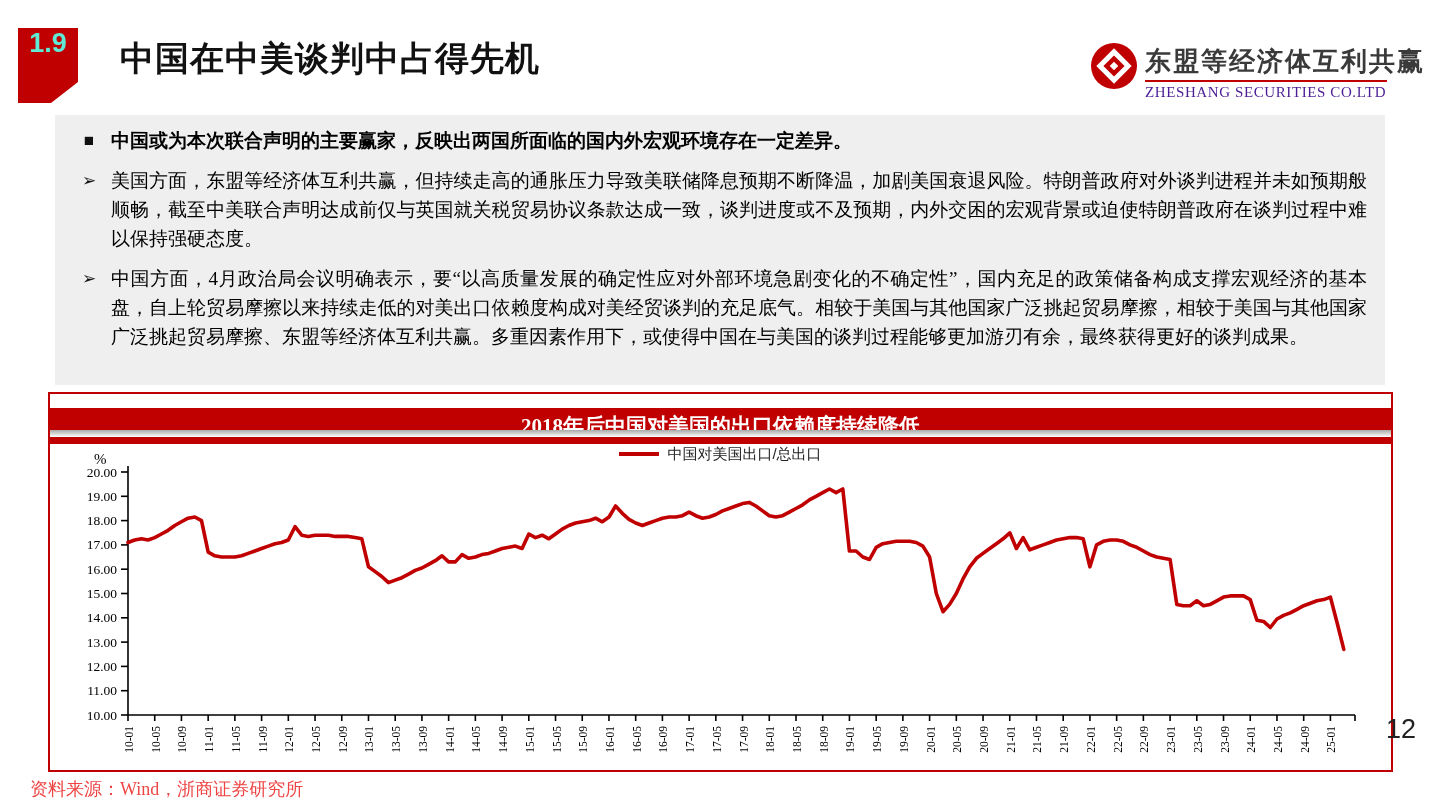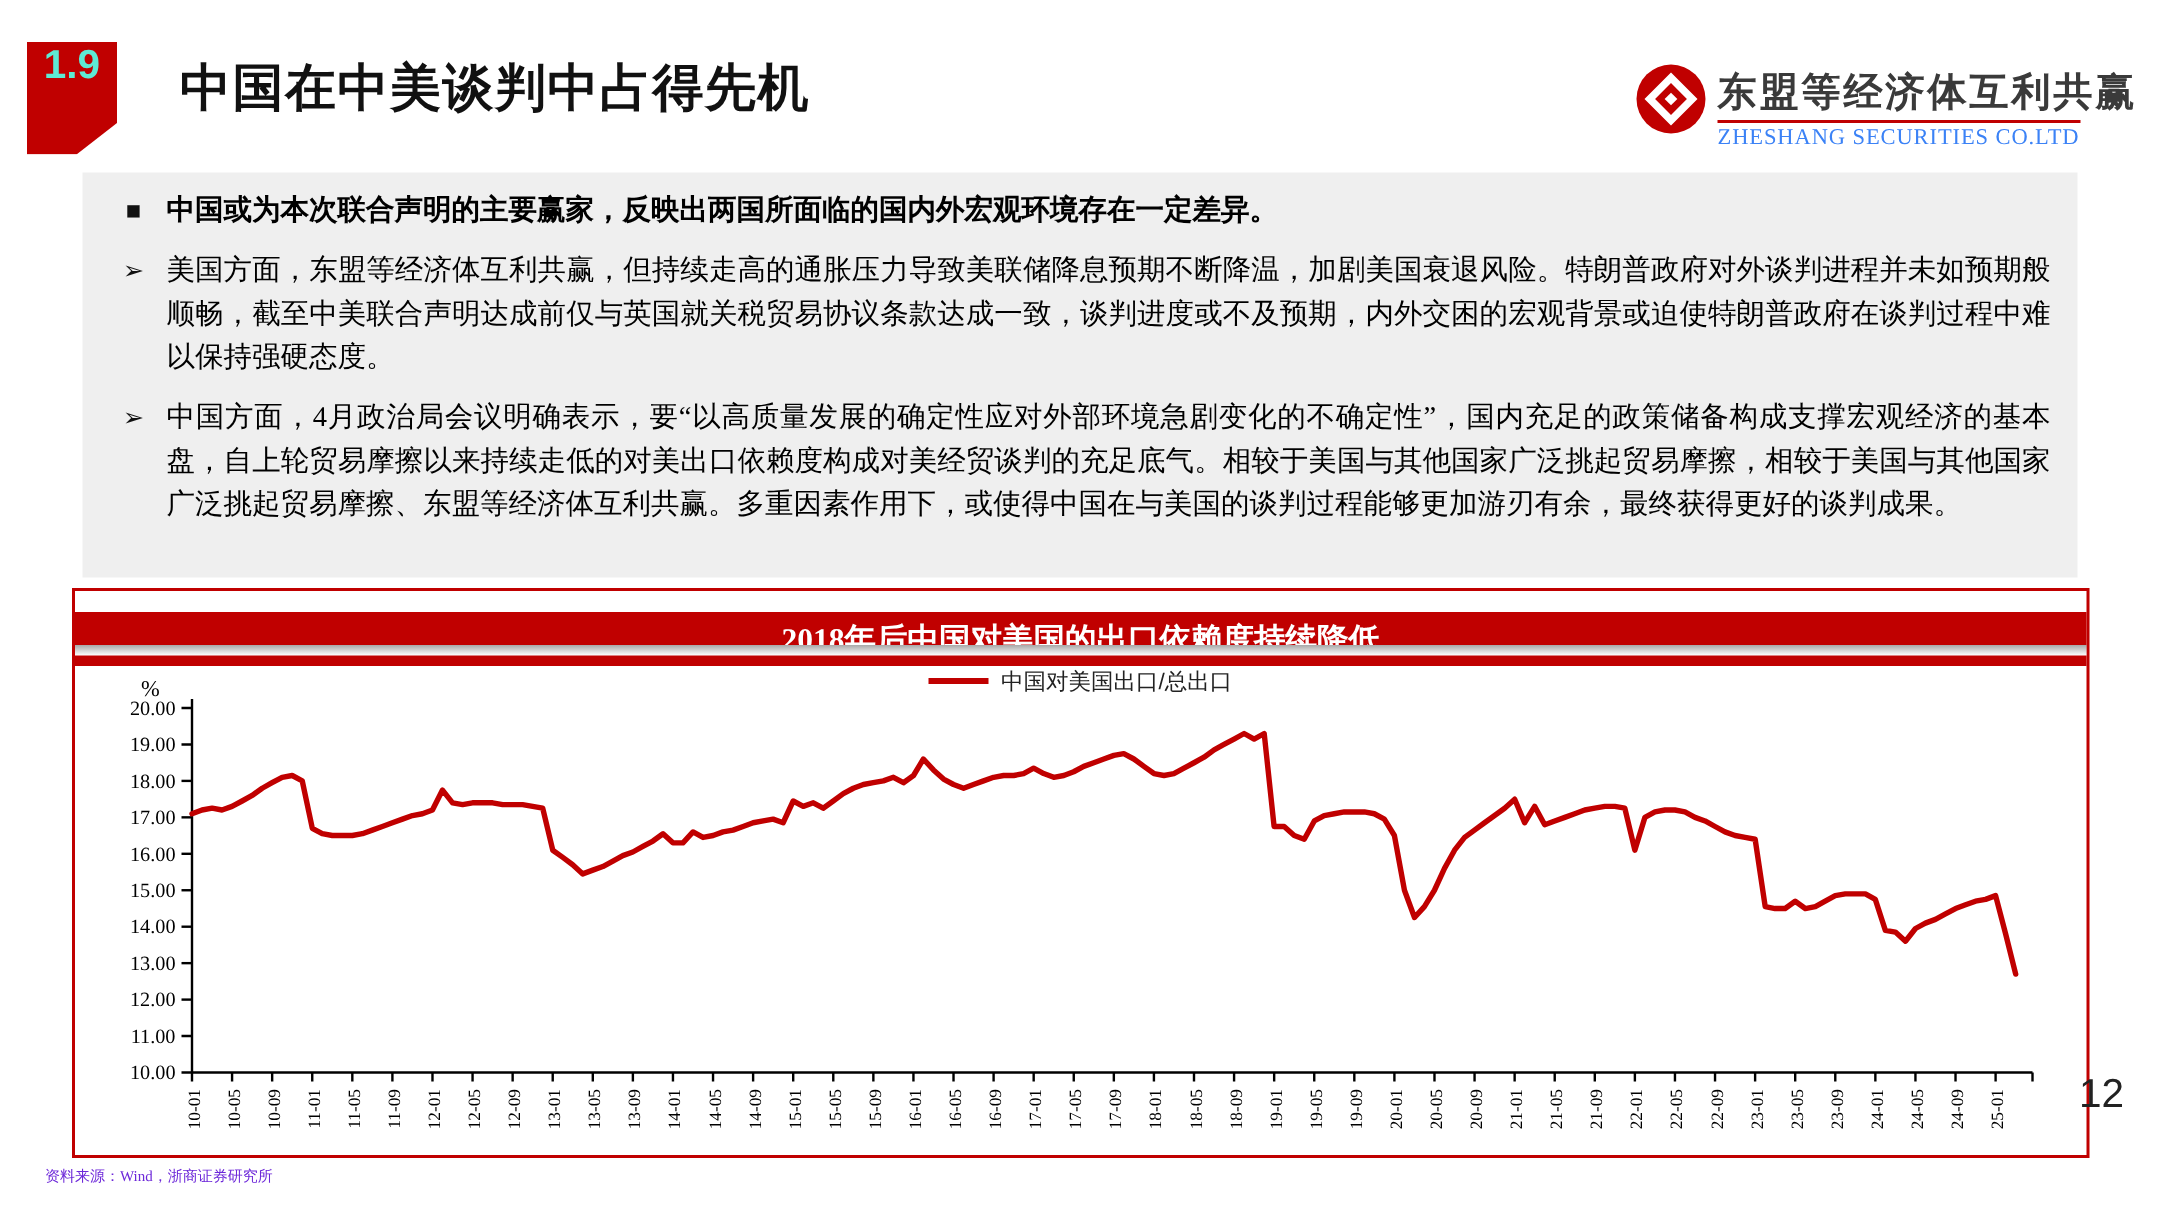--- a/index.html
+++ b/index.html
@@ -12,21 +12,21 @@
     clip-path:polygon(0 0,100% 0,100% 72%,55% 100%,0 100%);
     color:#5eead4; font-weight:bold; font-size:27px; text-align:center; }
   #page-title { left:120px; top:36px; font-size:34px; font-weight:bold; color:#111;
     letter-spacing:1px; font-family:"Liberation Sans", sans-serif; }
 
   #logo { left:1090px; top:40px; width:300px; height:64px; }
   #logo-mark { position:absolute; left:0; top:2px; }
   #logo-cn { position:absolute; left:55px; top:4px; font-size:26px; font-weight:600;
     color:#3a3a3a; font-family:"Liberation Serif", serif; letter-spacing:2px; white-space:nowrap; }
   #logo-underline { position:absolute; left:55px; top:40px; width:242px; height:2px; background:#C00000; }
-  #logo-en { position:absolute; left:55px; top:44px; font-size:15px; color:#3b82f6;
+  #logo-en { position:absolute; left:55px; top:44px; font-size:15px; color:#4c1d95;
     font-family:"Liberation Serif", serif; letter-spacing:0.6px; white-space:nowrap; }
 
   
   #summary-panel { left:55px; top:115px; width:1330px; height:270px; background:#EFEFEF;
     padding:11px 18px 0 12px; }
   .sum-row { display:flex; margin-bottom:11px; }
   .marker { width:44px; flex:0 0 44px; text-align:center; font-size:17px; color:#111;
     line-height:29px; }
   .sum-text { flex:1; font-size:19px; line-height:29px; color:#000; text-align:justify;
     font-family:"Liberation Serif", serif; }
@@ -40,21 +40,21 @@
     font-family:"Liberation Serif", serif;margin-top:14px; }
   #chart-title-shadow { position:absolute; left:0; top:36px; width:100%; height:7px;
     background:linear-gradient(#a8a8a8, #ffffff); }
   #chart-legend { position:absolute; left:0; top:50px; width:100%; height:20px;
     display:flex; justify-content:center; align-items:center; gap:8px; }
   #legend-swatch { width:40px; height:4px; background:#C00000; }
   #legend-label { font-size:15px; color:#222;text-align:right; }
   #chart-svg { position:absolute; left:0; top:43px; }
 
   
-  #source-note { left:30px; top:777px; font-size:10px; color:#6d28d9;
+  #source-note { left:30px; top:777px; font-size:18px; color:#ef4444;
     font-family:"Liberation Serif", serif; }
   #page-number { left:1386px; top:714px; font-size:27px; color:#222; }
 </style>
 </head>
 <body>
 
 <div class="abs" id="section-badge">1.9</div>
 <div class="abs" id="page-title">中国在中美谈判中占得先机</div>
 
 <div class="abs" id="logo">

